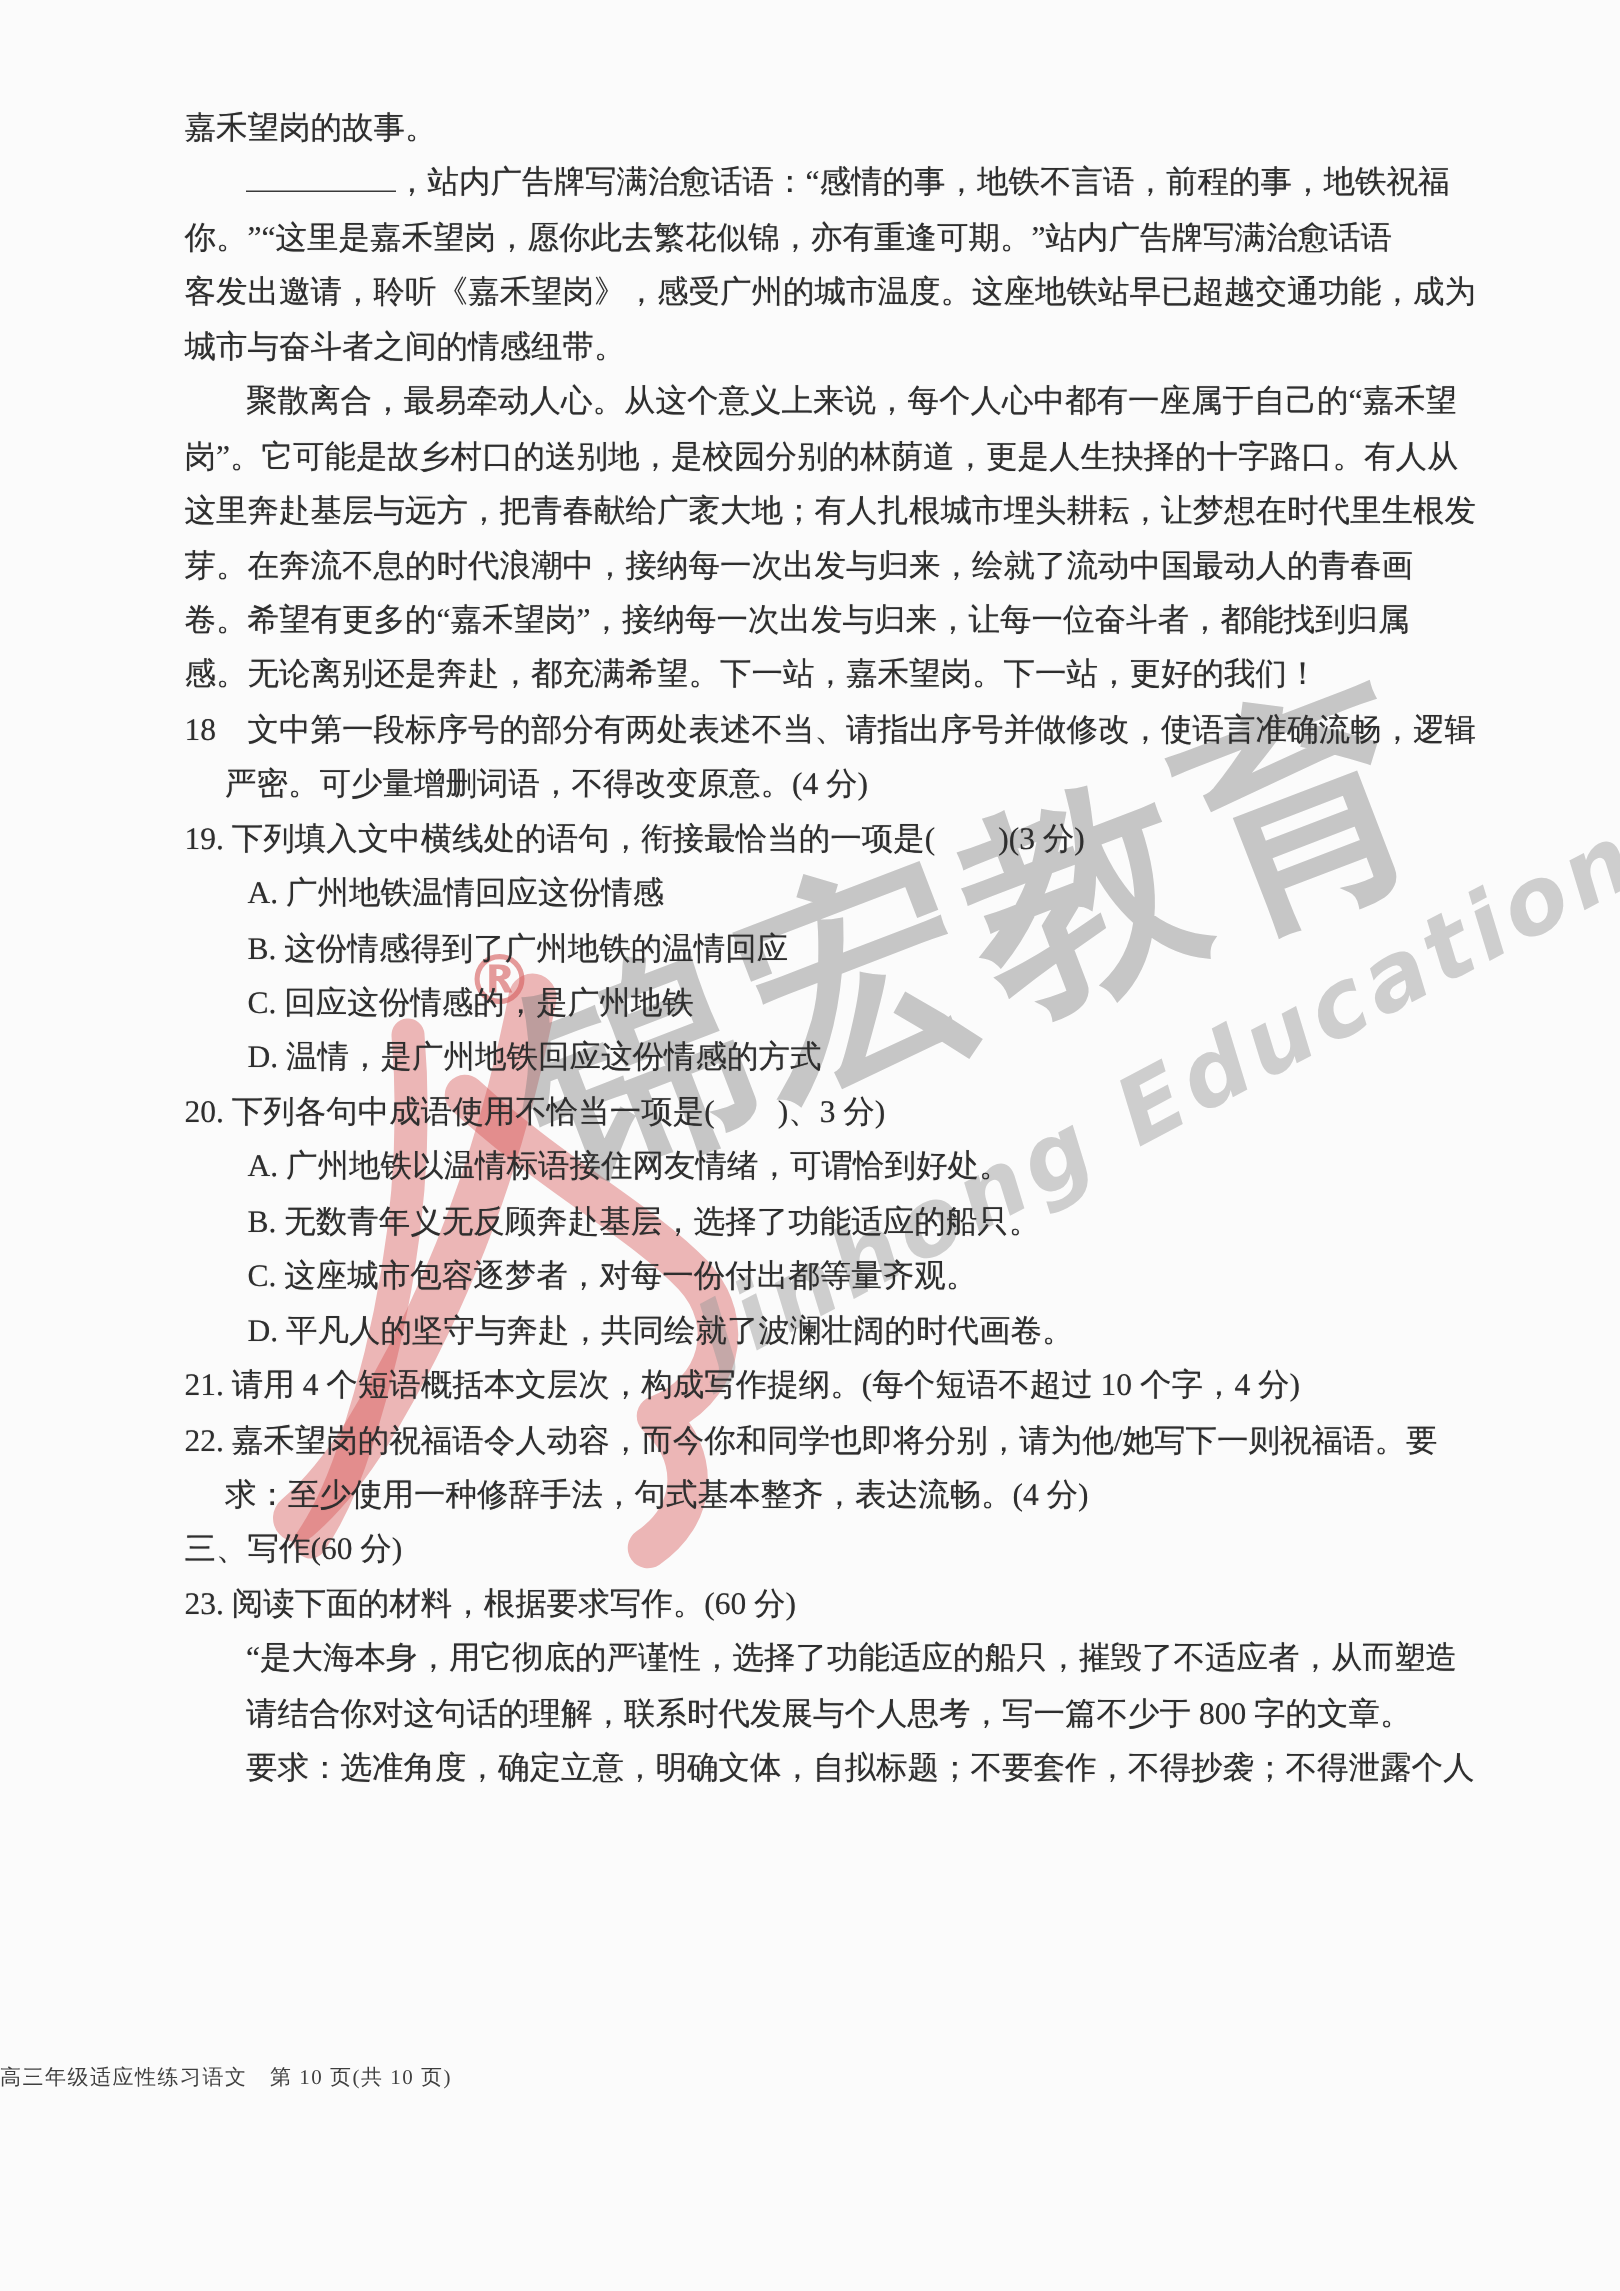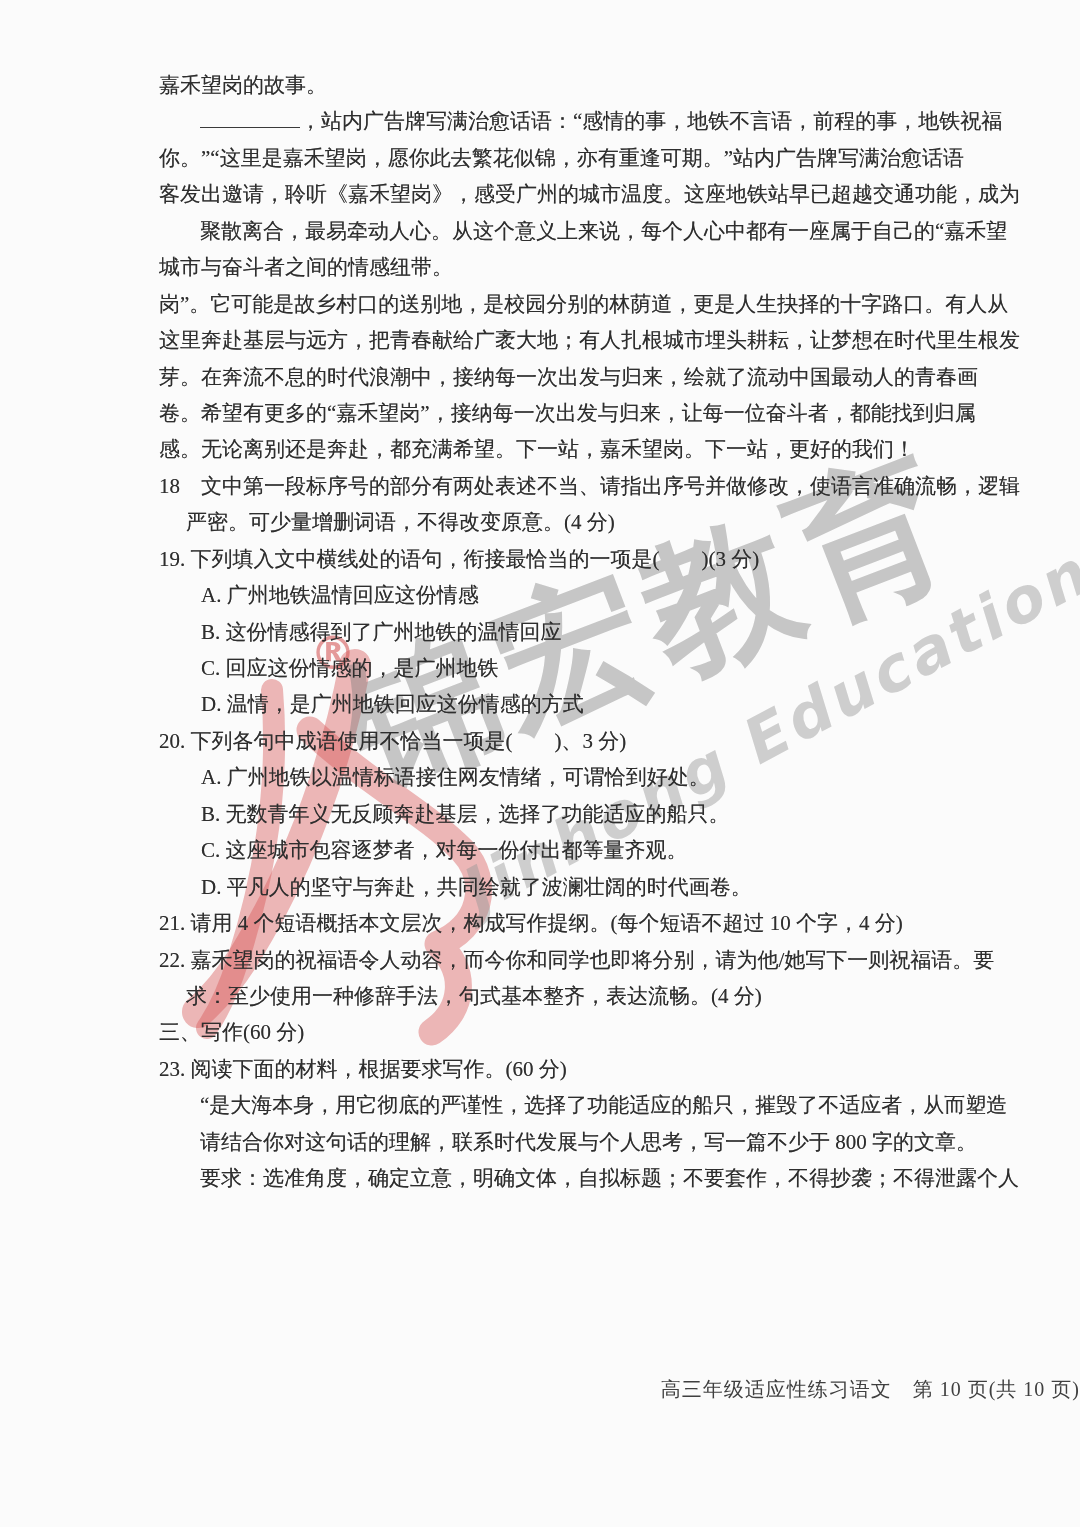--- a/index.html
+++ b/index.html
@@ -35,34 +35,34 @@
   .logo-svg{position:absolute;left:150px;top:610px;}
   
   .body-text{
     position:absolute;z-index:2;
     left:123px;top:67px;width:850px;
     font-size:21px;line-height:36.45px;
     color:#2e2e2e;
     text-shadow:0 0 .5px rgba(40,40,40,.55);
     white-space:nowrap;
   }
-  .line{height:36.45px;margin-left:36px;}
+  .line{height:36.45px;}
   .ind-0{padding-left:0;}
   .ind-1{padding-left:41px;}
   .ind-2{padding-left:27px;}
   .ind-3{padding-left:42px;}
   .blank{
     display:inline-block;width:100px;height:2px;
     border-bottom:1.6px solid #3a3a3a;
   }
   .footer{
     position:absolute;z-index:2;
     left:0;top:1376px;width:100%;
-    text-align:right;
-    font-size:20px;color:#3f3f3f;
+    text-align:left;
+    font-size:14px;color:#3f3f3f;
     letter-spacing:1px;
   }
 </style>
 </head>
 <body>
 
 <div class="page">
 
   <div class="wm-layer">
     <svg class="logo-svg" width="420" height="460" viewBox="0 0 420 460" fill="none" stroke-linecap="round" stroke-linejoin="round">
@@ -75,22 +75,22 @@
     <span class="wm-reg" style="color: rgba(213, 90, 90, 0.6);">®</span>
     <div class="wm-cn" style="color: rgba(125, 125, 125, 0.42);">锦宏教育</div>
     <div class="wm-en" style="color: rgba(150, 150, 150, 0.45);">Jinhong Education</div>
   </div>
 
   <div class="body-text">
       <div class="line ind-0">嘉禾望岗的故事。</div>
       <div class="line ind-1"><span class="blank"></span>，站内广告牌写满治愈话语：“感情的事，地铁不言语，前程的事，地铁祝福</div>
       <div class="line ind-0">你。”“这里是嘉禾望岗，愿你此去繁花似锦，亦有重逢可期。”站内广告牌写满治愈话语</div>
       <div class="line ind-0">客发出邀请，聆听《嘉禾望岗》，感受广州的城市温度。这座地铁站早已超越交通功能，成为</div>
+      <div class="line ind-0">城市与奋斗者之间的情感纽带。</div>
       <div class="line ind-1">聚散离合，最易牵动人心。从这个意义上来说，每个人心中都有一座属于自己的“嘉禾望</div>
-      <div class="line ind-0">城市与奋斗者之间的情感纽带。</div>
       <div class="line ind-0">岗”。它可能是故乡村口的送别地，是校园分别的林荫道，更是人生抉择的十字路口。有人从</div>
       <div class="line ind-0">这里奔赴基层与远方，把青春献给广袤大地；有人扎根城市埋头耕耘，让梦想在时代里生根发</div>
       <div class="line ind-0">芽。在奔流不息的时代浪潮中，接纳每一次出发与归来，绘就了流动中国最动人的青春画</div>
       <div class="line ind-0">卷。希望有更多的“嘉禾望岗”，接纳每一次出发与归来，让每一位奋斗者，都能找到归属</div>
       <div class="line ind-0">感。无论离别还是奔赴，都充满希望。下一站，嘉禾望岗。下一站，更好的我们！</div>
       <div class="line ind-0">18　文中第一段标序号的部分有两处表述不当、请指出序号并做修改，使语言准确流畅，逻辑</div>
       <div class="line ind-2">严密。可少量增删词语，不得改变原意。(4 分)</div>
       <div class="line ind-0">19. 下列填入文中横线处的语句，衔接最恰当的一项是(　　)(3 分)</div>
       <div class="line ind-3">A. 广州地铁温情回应这份情感</div>
       <div class="line ind-3">B. 这份情感得到了广州地铁的温情回应</div>

